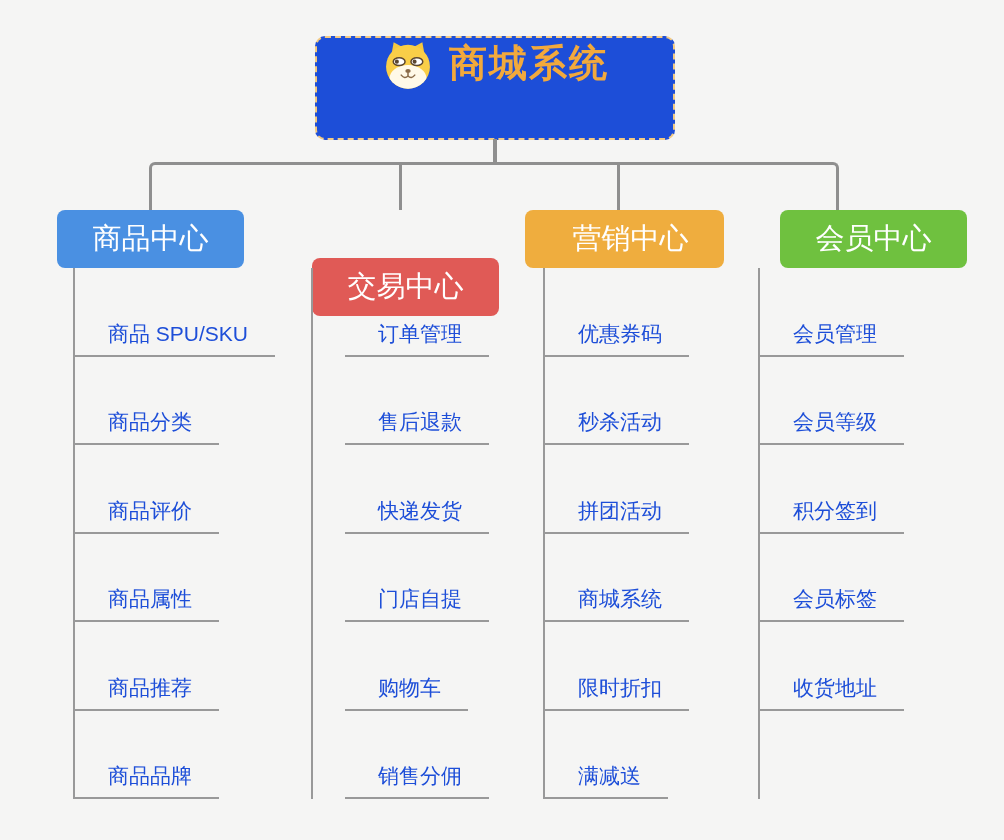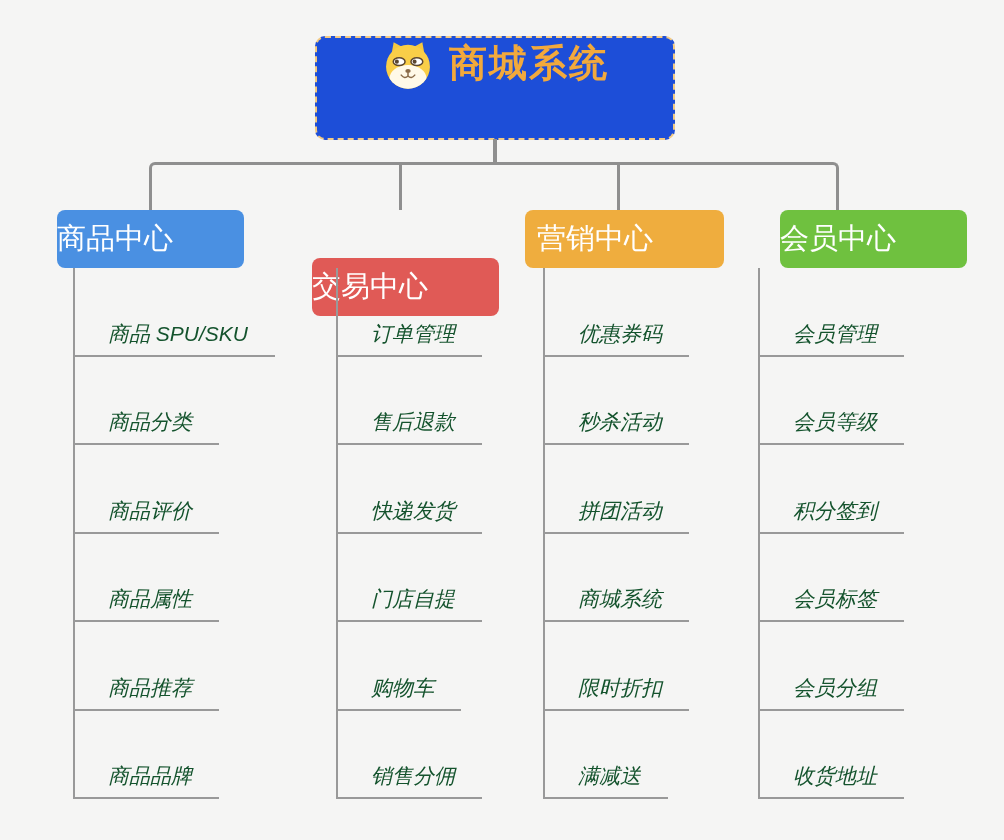--- a/index.html
+++ b/index.html
@@ -25,39 +25,39 @@
   .beam{
     position:absolute;left:149px;top:162px;width:690px;height:48px;
     border:3px solid #8F8F8F;border-bottom:none;border-radius:6px 6px 0 0;
     box-sizing:border-box;
   }
   #drop-trade{left:399px;top:164px;width:3px;height:46px;}
   #drop-marketing{left:617px;top:164px;width:3px;height:46px;}
   
   .branch-box{
     position:absolute;top:210px;width:187px;height:58px;border-radius:8px;
-    display:flex;align-items:center;
+    display:flex;align-items:center;justify-content:center;
     color:#FFFFFF;font-size:29px;white-space:nowrap;
   }
   #branch-box-0{left:57px;}  #branch-box-1{left:312px;margin-top:48px;}
   #branch-box-2{left:525px;padding-left:12px;} #branch-box-3{left:744px;}
   
   .branch-col{
     position:absolute;top:268px;height:531px;
     border-left:2px solid #999999;box-sizing:content-box;
   }
-  #branch-col-0{left:73px;}  #branch-col-1{left:336px;}
+  #branch-col-0{left:73px;}  #branch-col-1{left:311px;padding-left:32px;}
   #branch-col-2{left:543px;} #branch-col-3{left:758px;}
   .leaf{
     height:88.5px;box-sizing:border-box;
     display:flex;align-items:flex-end;
     width:fit-content;white-space:nowrap;
     border-bottom:2px solid #999999;
     padding:0 27px 7px 33px;
-    font-size:21px;color:#14532d;font-style:italic;
+    font-size:21px;color:#1d4ed8;
   }
 </style>
 </head>
 <body>
 
 <div class="canvas">
 
   <div class="root-node">
     <svg class="doge" viewBox="0 0 64 64">
       <path d="M12 22 L15 5 L28 12 Z" fill="#F6C83F"></path>
@@ -121,17 +121,16 @@
   </div>
 
   <div class="branch-box" id="branch-box-3" style="background-color: rgb(111, 193, 63); margin-left: 36px;">
     <span>会员中心</span>
   </div>
   <div class="branch-col" id="branch-col-3">
     <div class="leaf">会员管理</div>
     <div class="leaf">会员等级</div>
     <div class="leaf">积分签到</div>
     <div class="leaf">会员标签</div>
-    <div class="leaf">会员分组</div>
     <div class="leaf">收货地址</div>
   </div>
 
 </div>
 
 </body></html>

